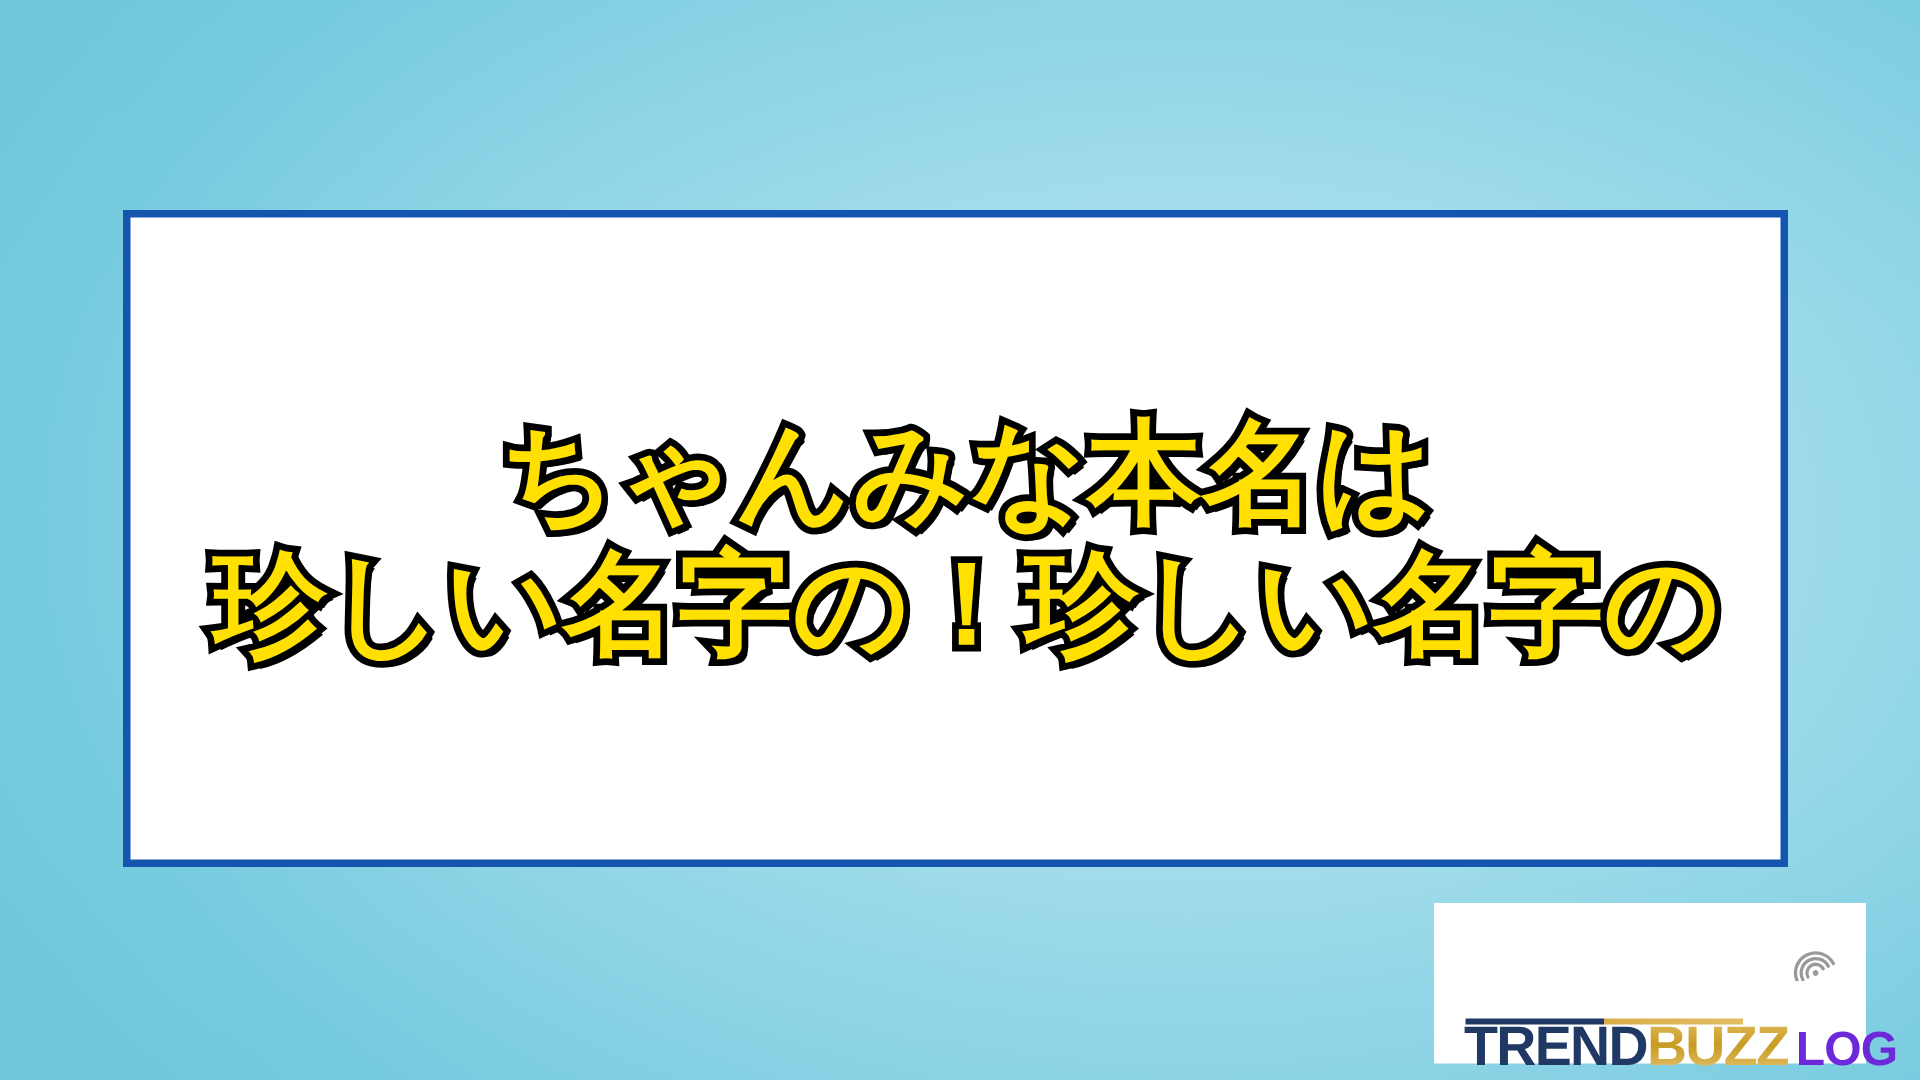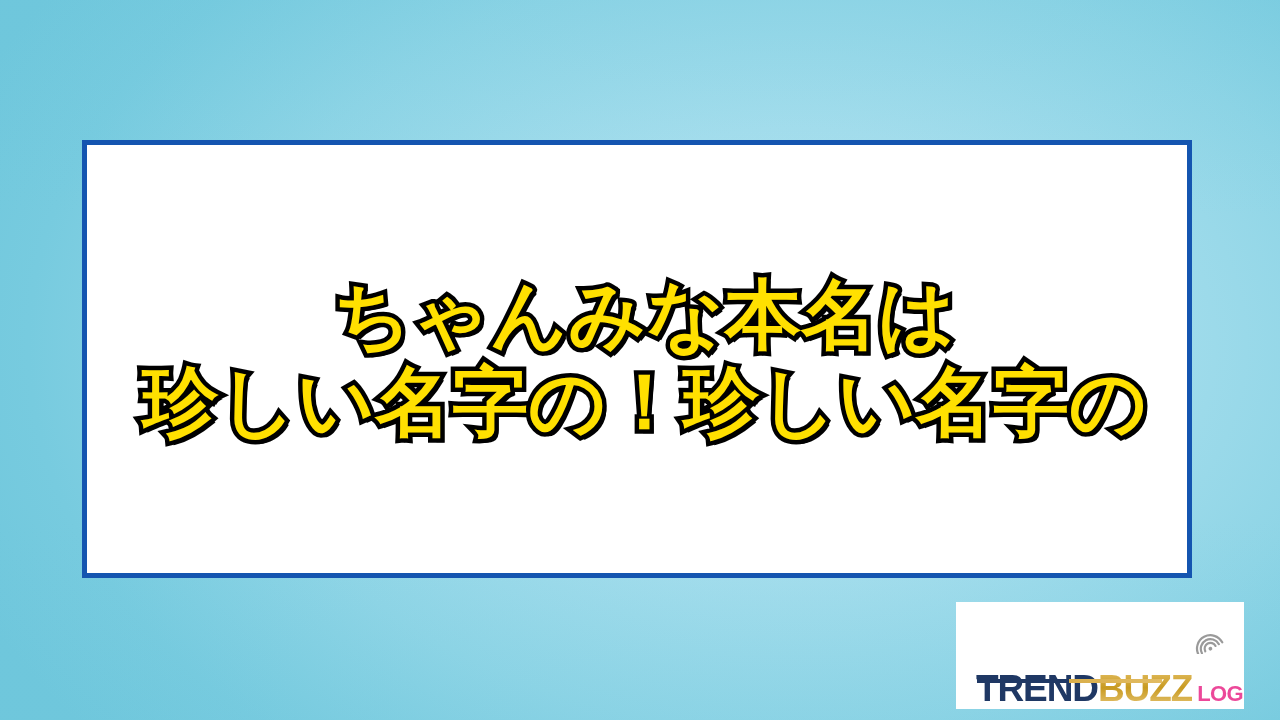--- a/index.html
+++ b/index.html
@@ -114,22 +114,22 @@
   }
   .logo-trend { color: #1F3864; }
   .logo-buzz  {
     background: linear-gradient(180deg, #E3BE63 0%, #C89A20 48%, #E5C473 100%);
     -webkit-background-clip: text;
     background-clip: text;
     color: transparent;
     text-align: right;
   }
   .logo-log {
-    color: #ec4899;
-    font-size: 22px;
+    color: #6d28d9;
+    font-size: 32px;
     letter-spacing: -0.6px;
     margin-left: 5px;
     margin-top: 48px;
   }
 
   .logo-underline {
     position: absolute;
     left: 1px;
     top: 50px;
     width: 185px;

